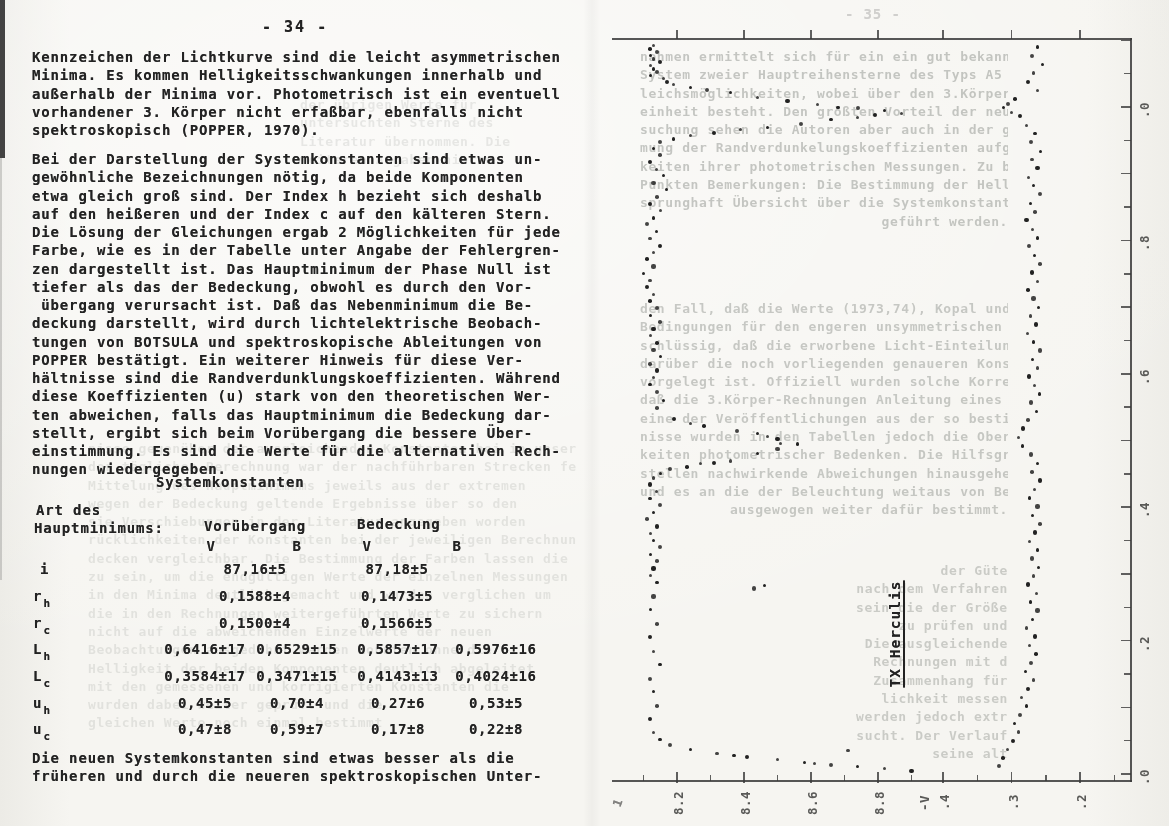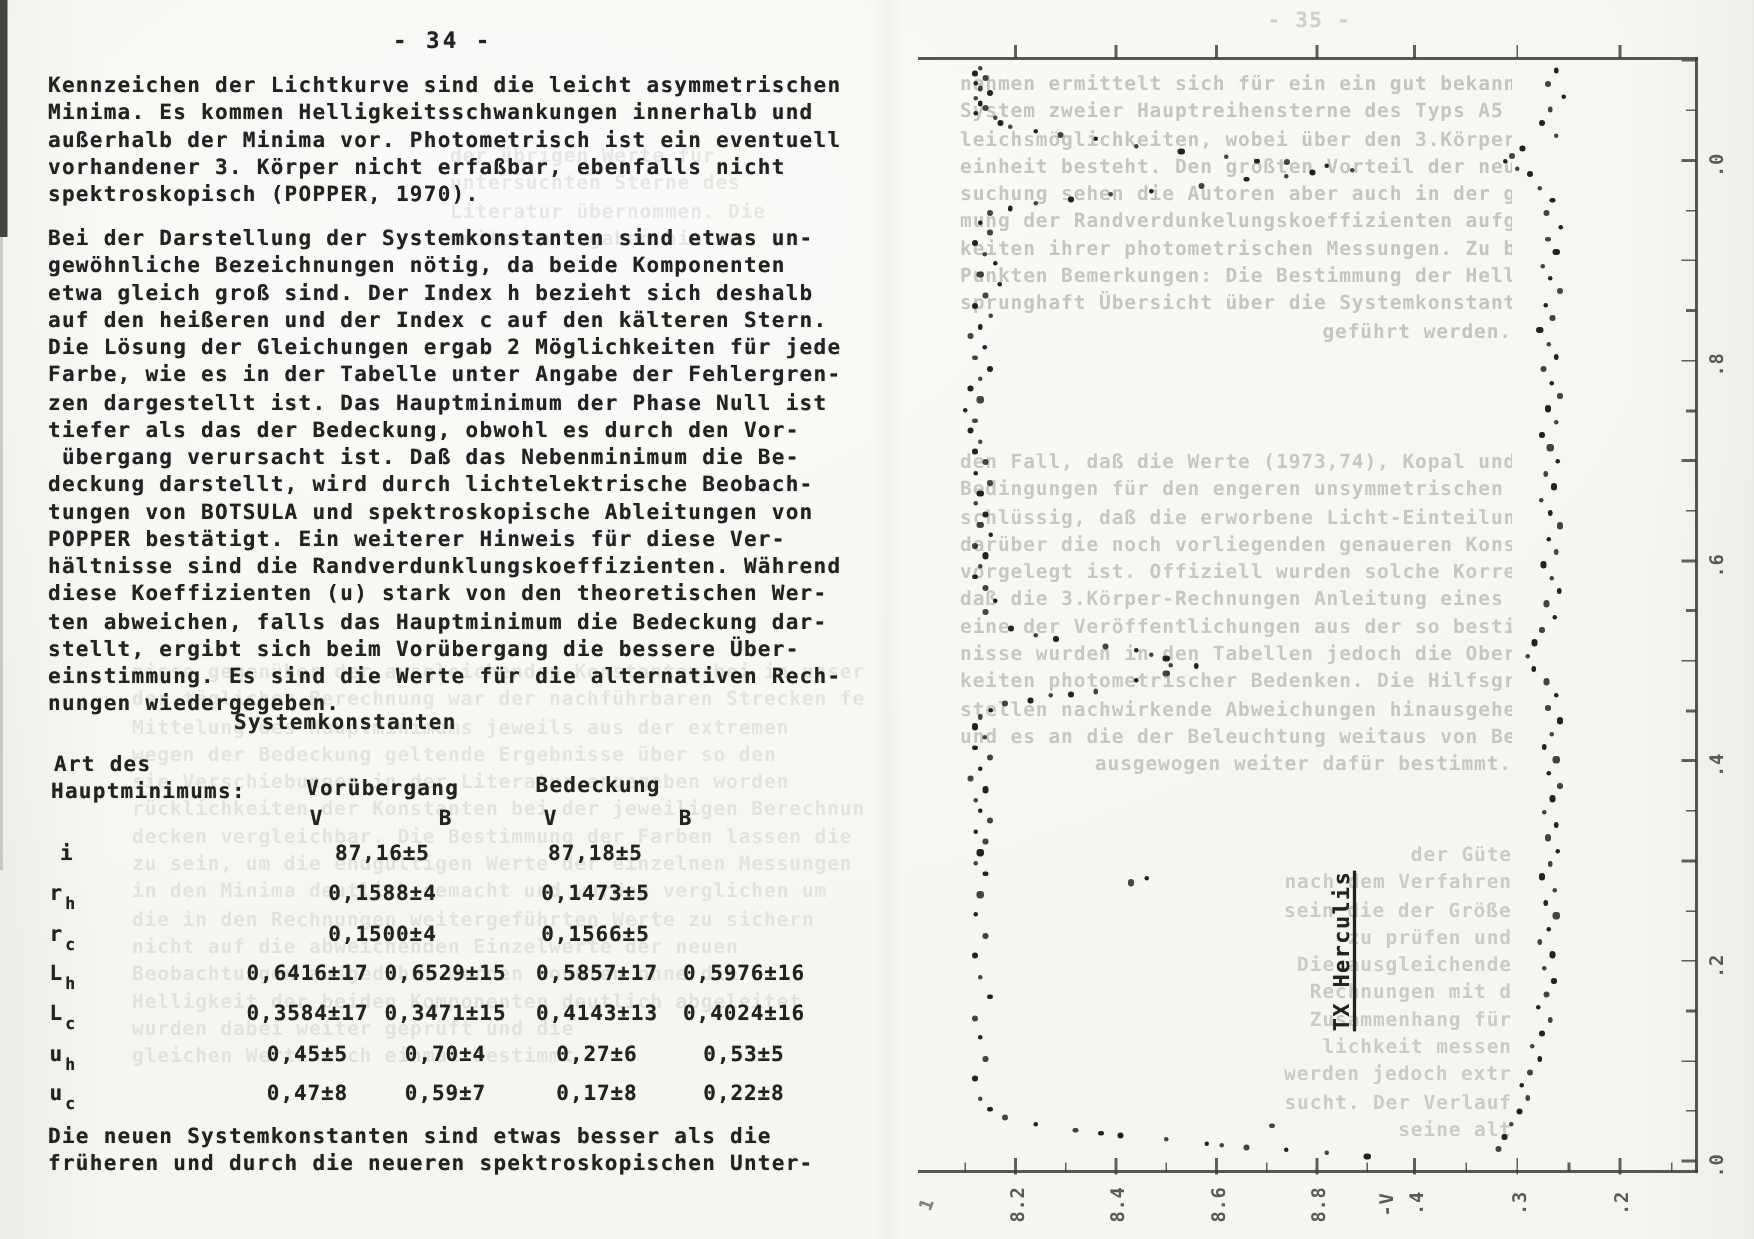--- a/index.html
+++ b/index.html
@@ -89,20 +89,21 @@
         <div class="st" style="position: static;">wegen der Bedeckung geltende Ergebnisse über so den</div>
         <div class="st" style="position: static;">sie Verschiebungen in der Literatur angegeben worden</div>
         <div class="st" style="position: static;">rücklichkeiten der Konstanten bei der jeweiligen Berechnung</div>
         <div class="st" style="position: static;">decken vergleichbar. Die Bestimmung der Farben lassen die</div>
         <div class="st" style="position: static;">zu sein, um die endgültigen Werte der einzelnen Messungen</div>
         <div class="st" style="position: static;">in den Minima deutlich gemacht und wurden verglichen um</div>
         <div class="st" style="position: static;">die in den Rechnungen weitergeführten Werte zu sichern</div>
         <div class="st" style="position: static;">nicht auf die abweichenden Einzelwerte der neuen</div>
         <div class="st" style="position: static;">Beobachtungen ausgedehnt werden konnten ohne die</div>
         <div class="st" style="position: static;">Helligkeit der beiden Komponenten deutlich abgeleitet</div>
+        <div class="st" style="position: static;">mit den gemessenen und korrigierten Konstanten die</div>
         <div class="st" style="position: static;">wurden dabei weiter geprüft und die</div>
         <div class="st" style="position: static;">gleichen Werte noch einmal bestimmt</div>
       </div>
     </div>
 
   <div class="mono lbl" style="left:262px;top:18px;font-size:15px;letter-spacing:2px;">- 34 -</div>
 
   <div class="mono par" style="left:32px;top:48px;width:545px;">Kennzeichen der Lichtkurve sind die leicht asymmetrischen
 Minima. Es kommen Helligkeitsschwankungen innerhalb und
 außerhalb der Minima vor. Photometrisch ist ein eventuell

